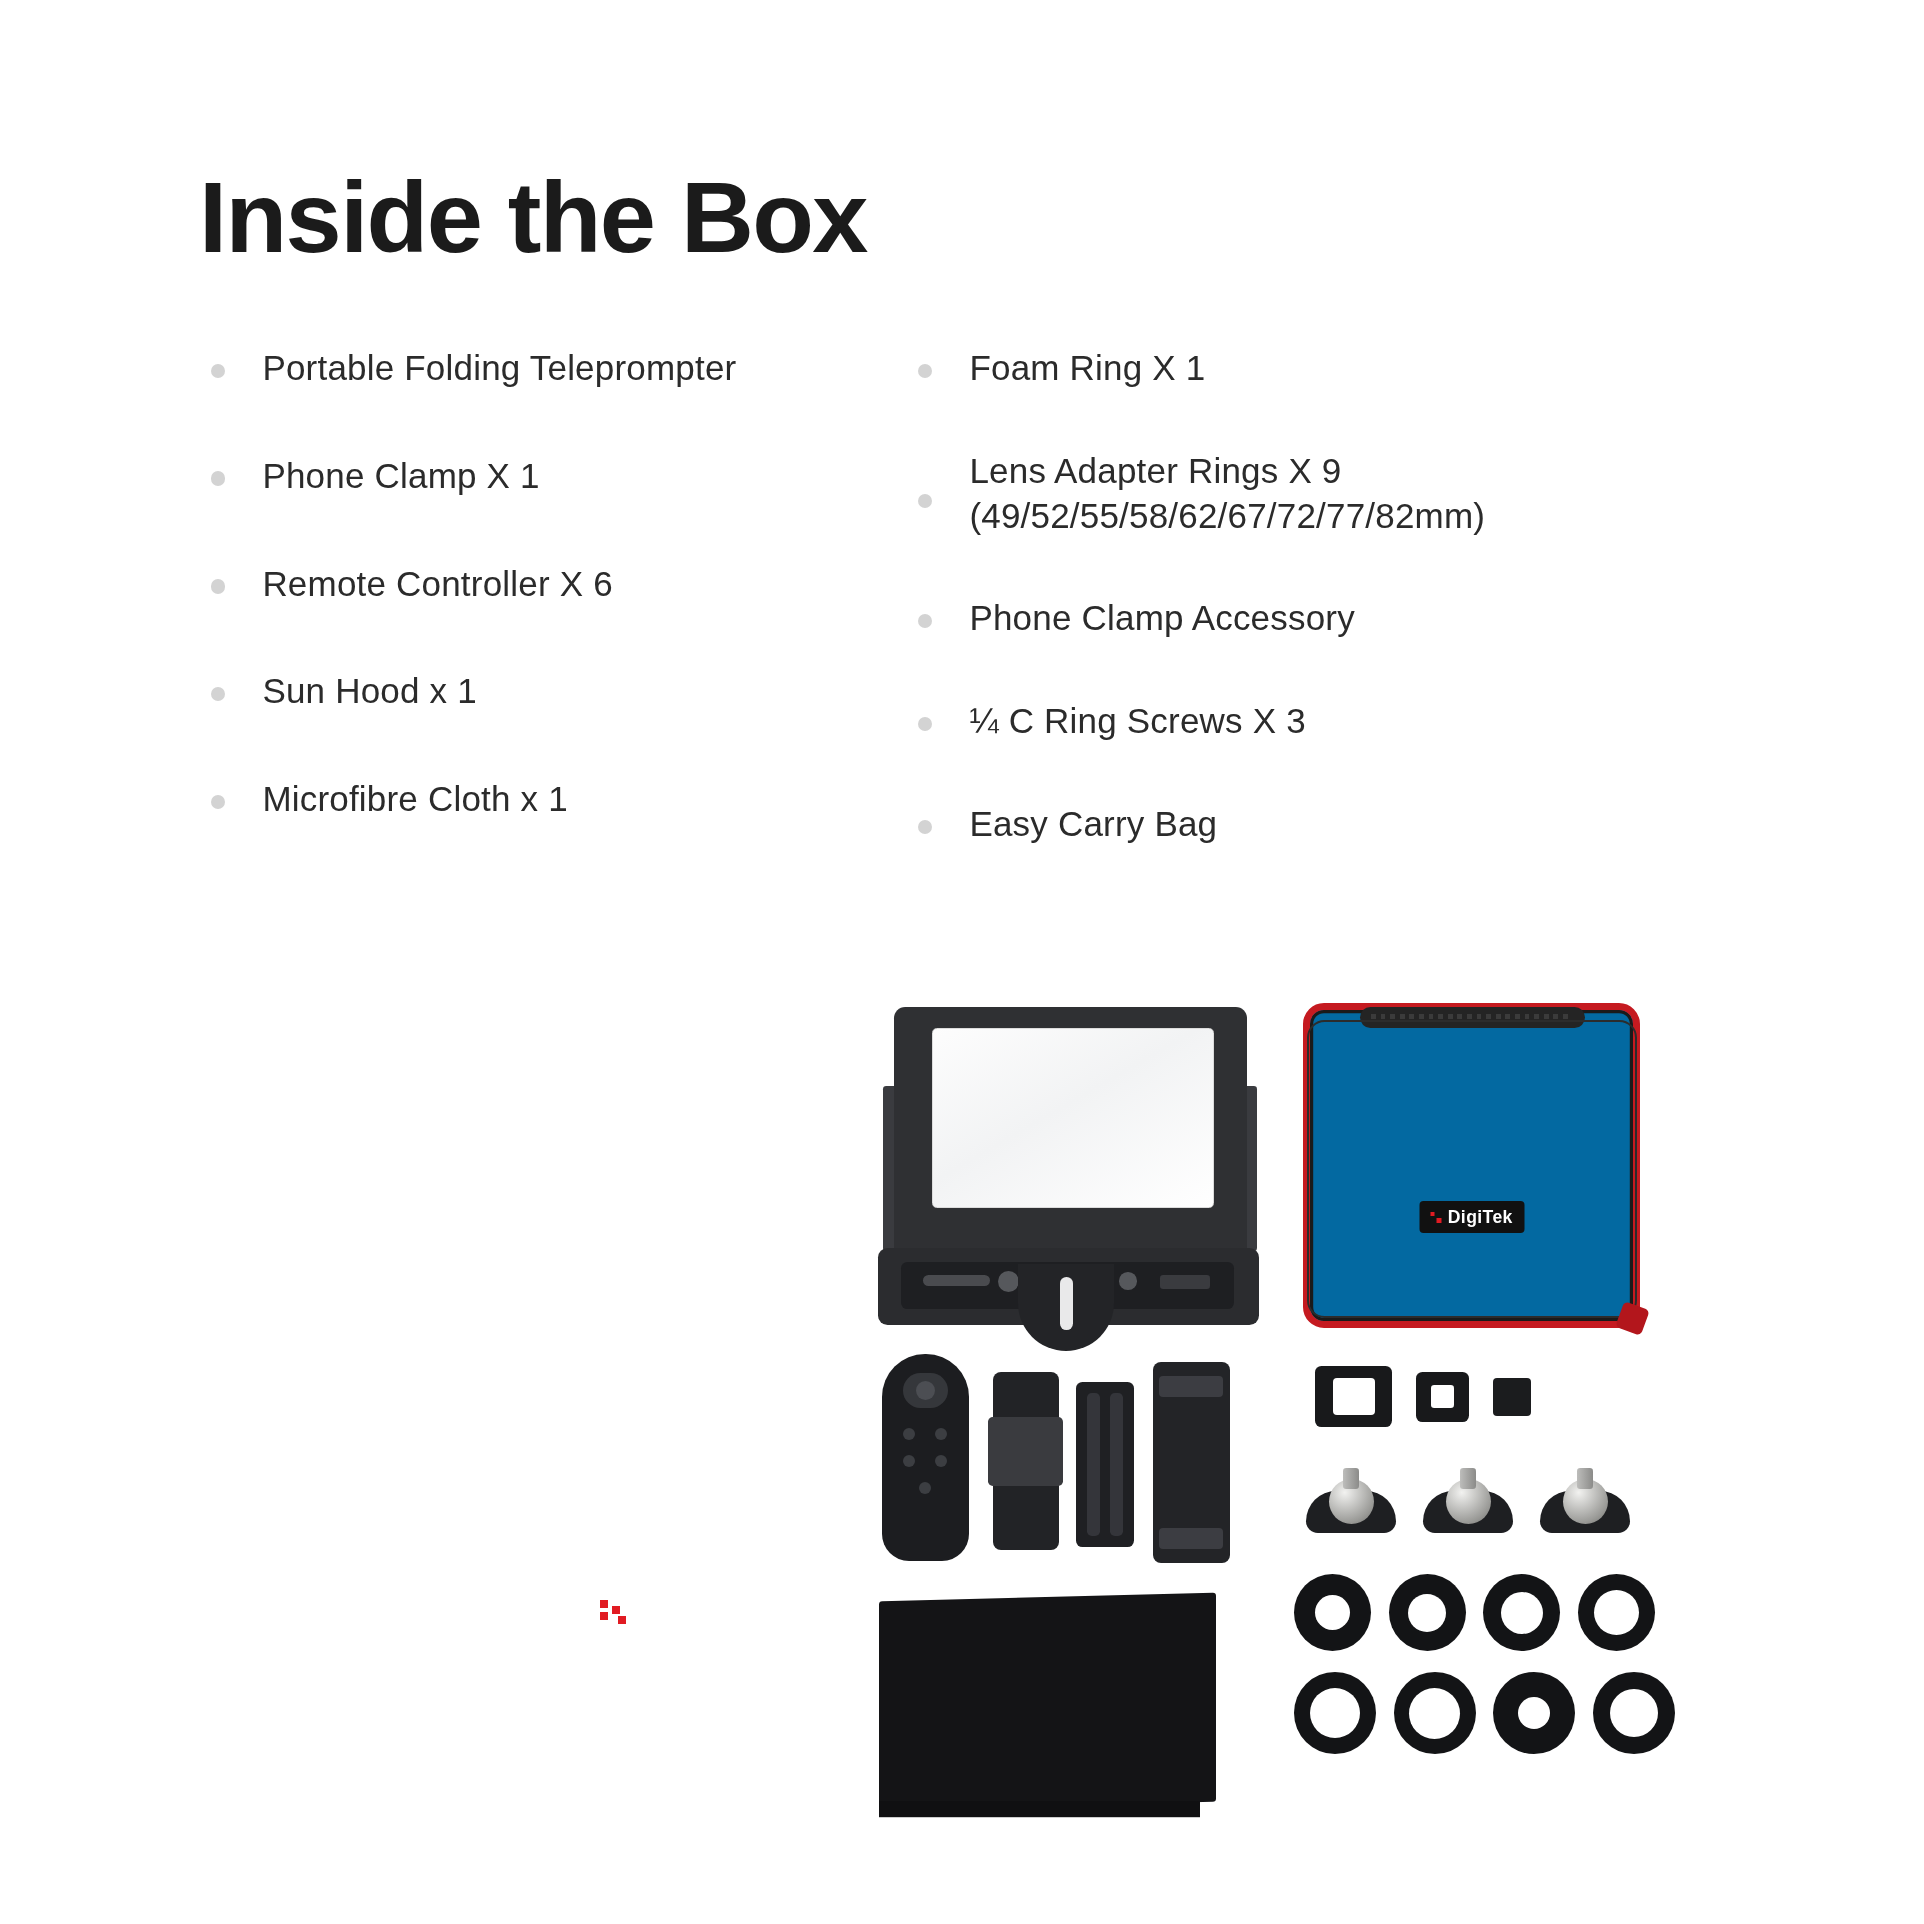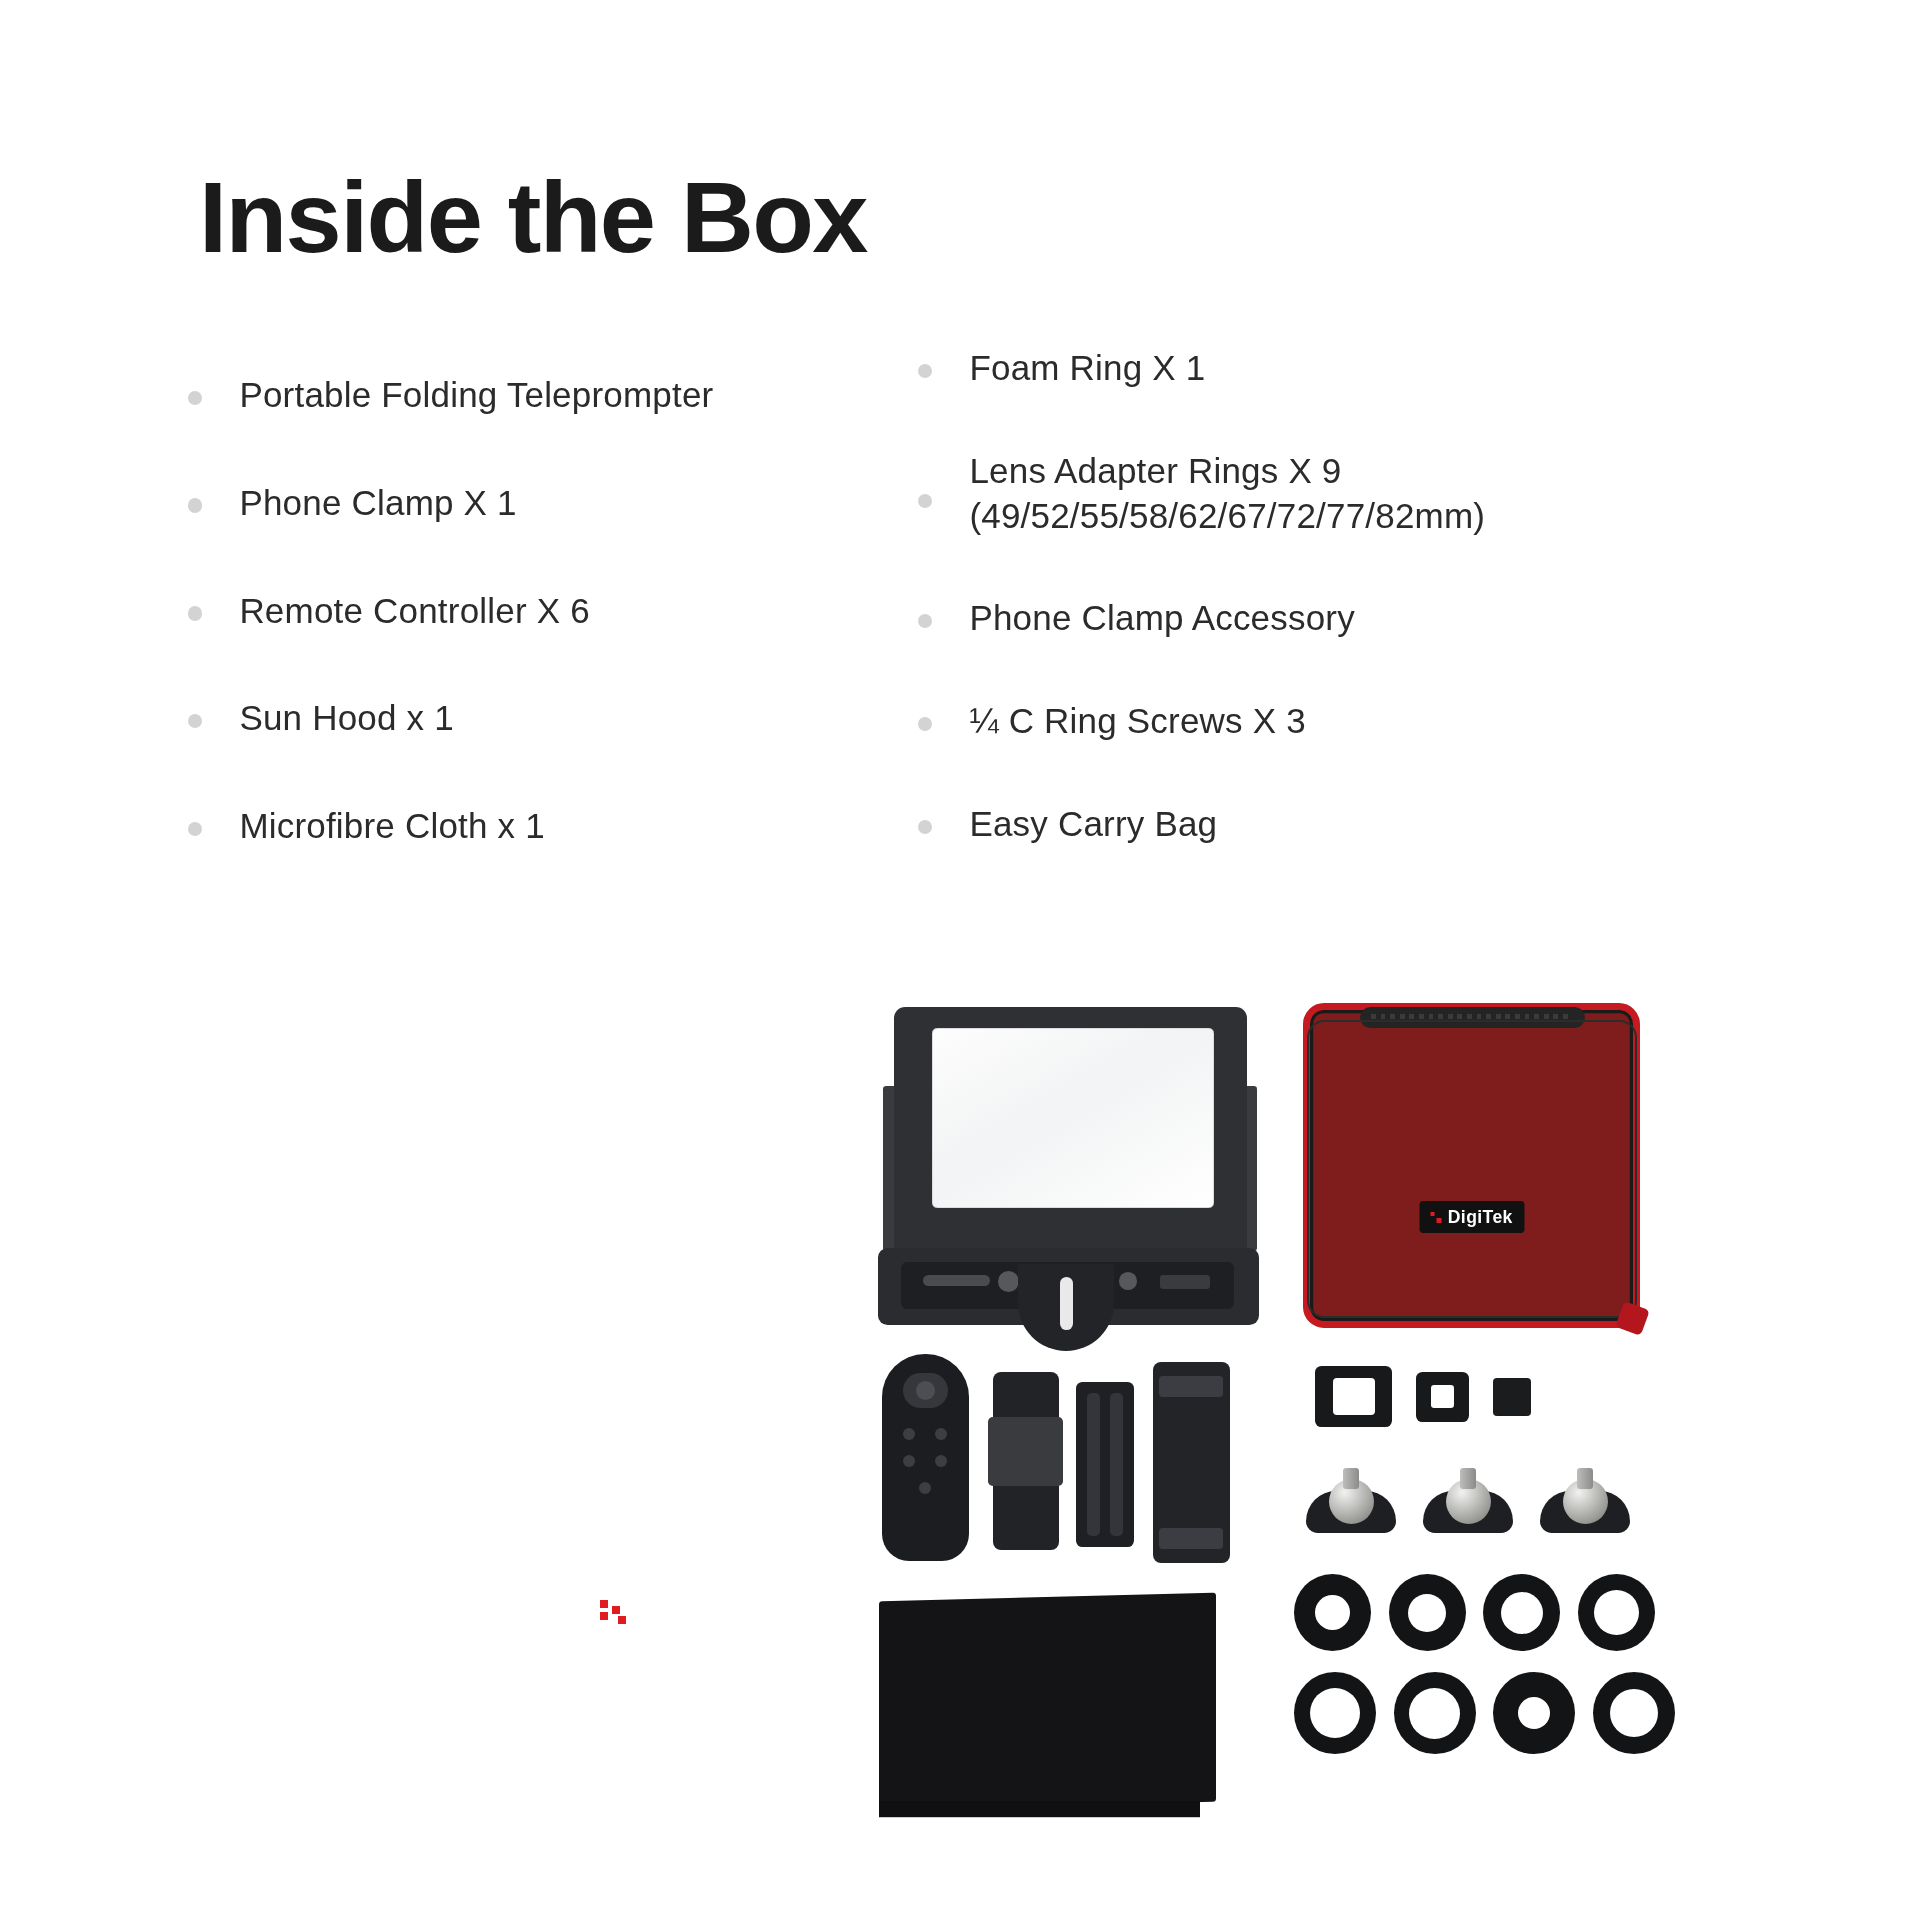--- a/index.html
+++ b/index.html
@@ -27,21 +27,21 @@
     letter-spacing: -1.6px;
     color: #1b1b1b;
     line-height: 1.05;
   }
 
   
   .col {
     position: absolute;
     top: 346px;
   }
-  .col-left  { left: 188px;  width: 706px; margin-top: 27px; }
+  .col-left  { left: 211px;  width: 706px; }
   .col-right { left: 918px; width: 722px; }
 
   .bullet-row {
     display: flex;
     align-items: flex-start;
     margin-bottom: 63px;
   }
   .col-right .bullet-row { margin-bottom: 58px; }
 
   .dot {
@@ -182,21 +182,21 @@
   .tp-leg-l { left: 4.8px; }
   .tp-leg-r { left: 361px; }
 
   
   .bag {
     position: absolute;
     left: 437px;
     top: 8px;
     width: 337px;
     height: 325px;
-    background: #7f1d1d;
+    background: #0369a1;
     border-radius: 21px;
     border: 7.2px solid #c51a20;
     box-shadow: inset 0 0 0 3.2px #1a1a1a;
   }
   .bag-top {
     position: absolute;
     left: 50px; top: -3.2px;
     width: 225px; height: 21px;
     background: #242424;
     border-radius: 10.4px;

